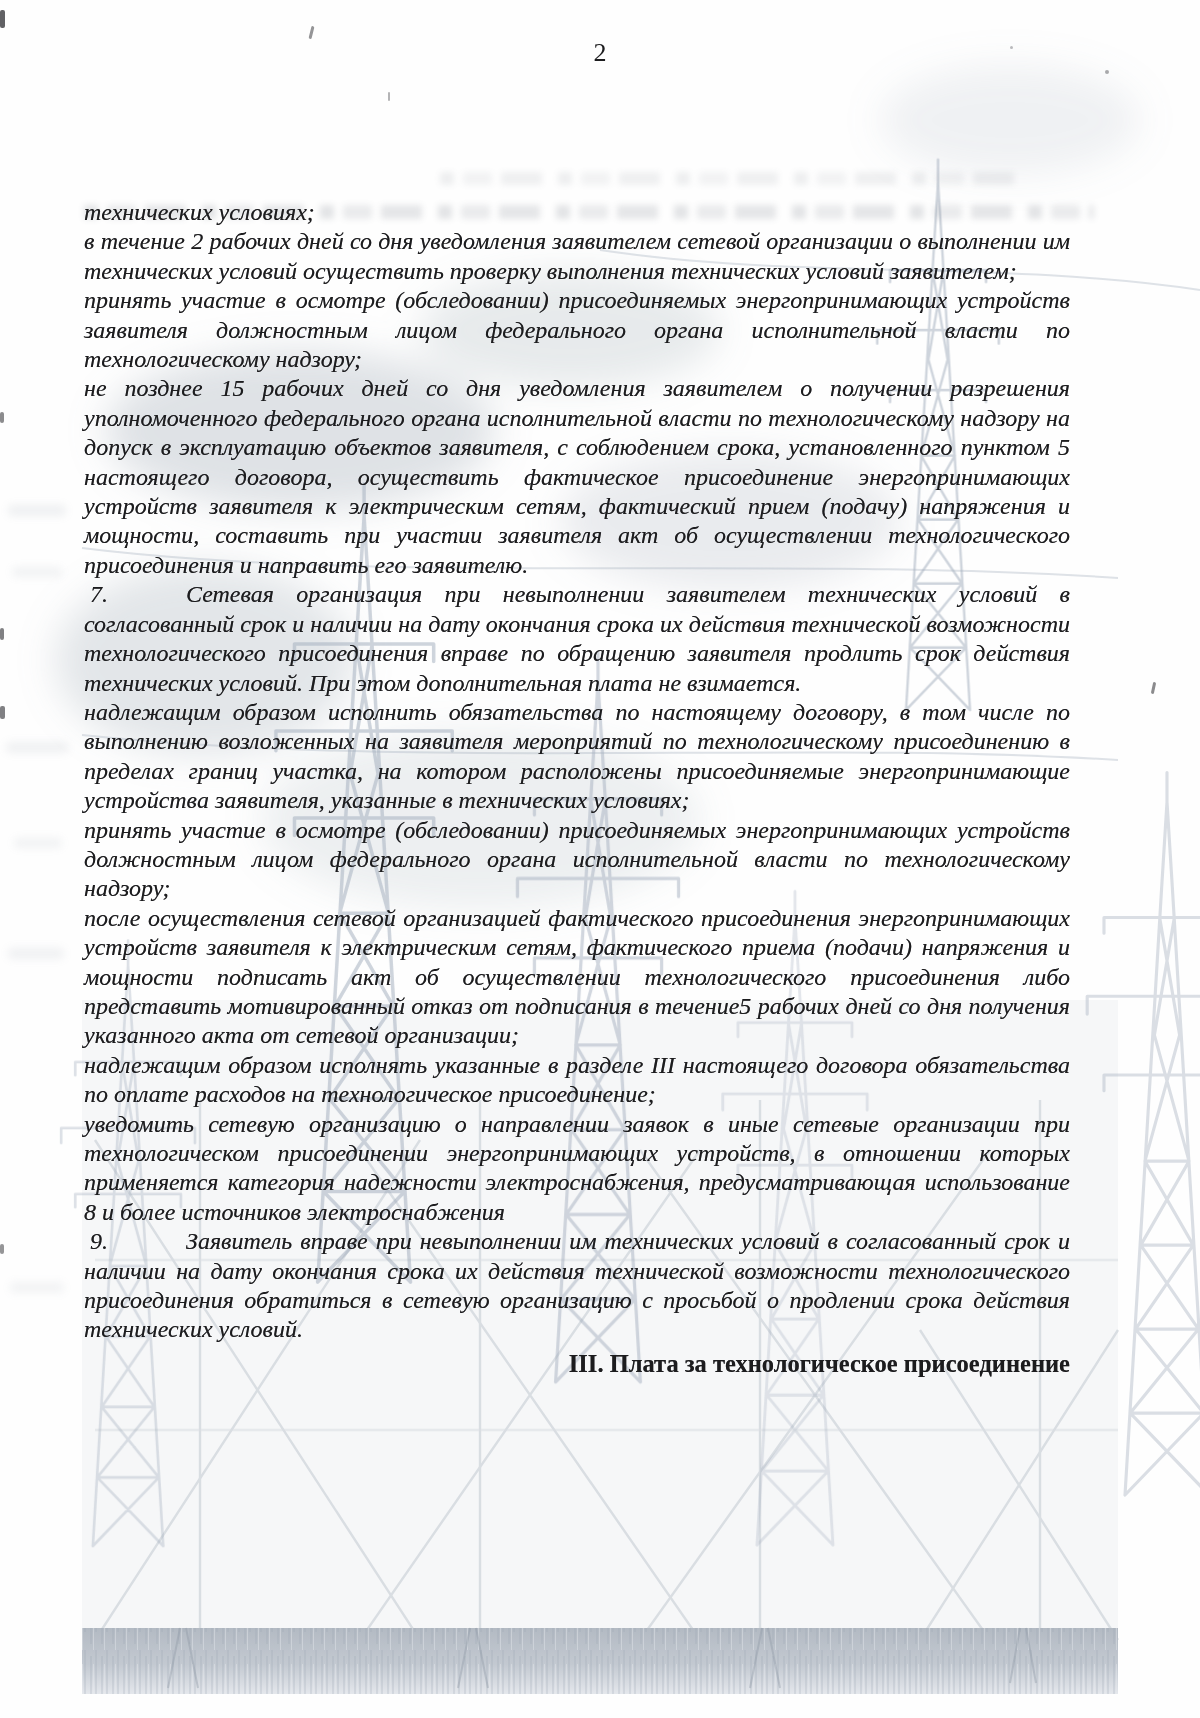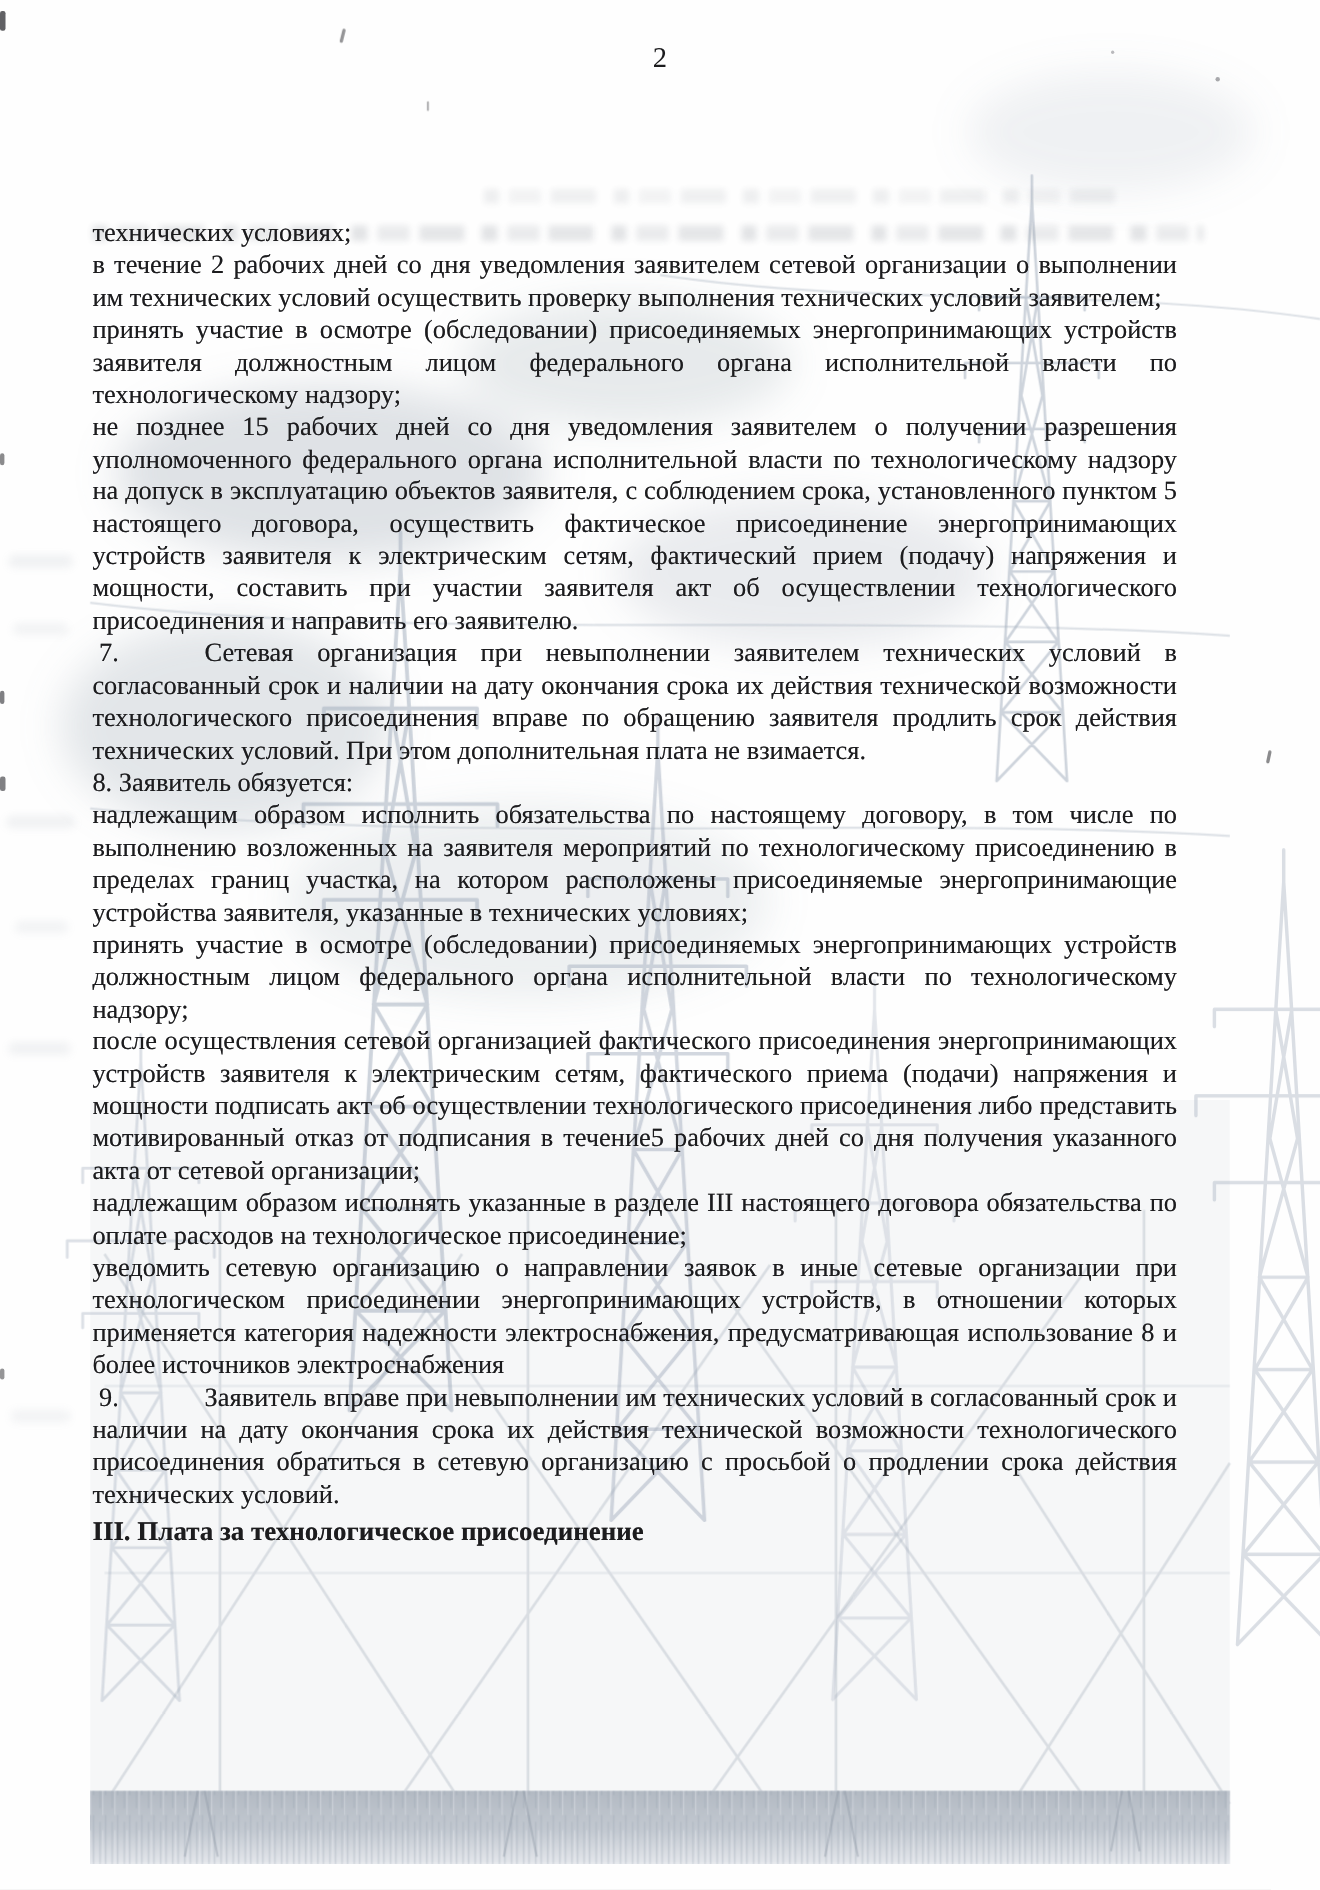--- a/index.html
+++ b/index.html
@@ -15,24 +15,24 @@
   .page-number{
     position:absolute;top:38px;left:0;width:100%;
     text-align:center;font-size:26px;z-index:2;
   }
   .doc-text{
     position:absolute;left:84px;top:198px;width:986px;z-index:2;
     font-size:24px;line-height:29.4px;
     text-align:justify;
     text-shadow:0 0 .4px rgba(20,20,25,.6);
   }
-  .doc-text p{margin:0;padding:0;}
+  .doc-text p{margin:0;padding:0;font-style:italic;}
   .pnum{display:inline-block;min-width:96px;padding-left:6px;}
   .sec{margin:4px 0 0 0;font-weight:bold;text-align:center;font-size:24.5px;}
-  .sec div{text-align:left;}
+  .sec div{text-align:right;}
   .last-justified{text-align-last:justify;}
   
   .ghost{
     position:absolute;z-index:1;pointer-events:none;
     background:repeating-linear-gradient(90deg,
       rgba(90,98,110,.55) 0 14px, rgba(90,98,110,0) 14px 23px,
       rgba(90,98,110,.4) 23px 52px, rgba(90,98,110,0) 52px 61px,
       rgba(90,98,110,.5) 61px 102px, rgba(90,98,110,0) 102px 118px);
     filter:blur(3px);
   }
@@ -159,21 +159,20 @@
   <div class="edge-mark" style="left:1152px;top:682px;width:3px;height:12px;opacity:.55;transform:rotate(12deg);"></div>
 
   <div class="page-number">2</div>
 
   <div class="doc-text">
     <p>технических условиях;</p>
     <p>в течение 2 рабочих дней со дня уведомления заявителем сетевой организации о выполнении им технических условий осуществить проверку выполнения технических условий заявителем;</p>
     <p>принять участие в осмотре (обследовании) присоединяемых энергопринимающих устройств заявителя должностным лицом федерального органа исполнительной власти по технологическому надзору;</p>
     <p>не позднее 15 рабочих дней со дня уведомления заявителем о получении разрешения уполномоченного федерального органа исполнительной власти по технологическому надзору на допуск в эксплуатацию объектов заявителя, с соблюдением срока, установленного пунктом 5 настоящего договора, осуществить фактическое присоединение энергопринимающих устройств заявителя к электрическим сетям, фактический прием (подачу) напряжения и мощности, составить при участии заявителя акт об осуществлении технологического присоединения и направить его заявителю.</p>
     <p><span class="pnum">7.</span><span>Сетевая организация при невыполнении заявителем технических условий в согласованный срок и наличии на дату окончания срока их действия технической возможности технологического присоединения вправе по обращению заявителя продлить срок действия технических условий. При этом дополнительная плата не взимается.</span></p>
-    <p>8. Заявитель обязуется:</p>
     <p>надлежащим образом исполнить обязательства по настоящему договору, в том числе по выполнению возложенных на заявителя мероприятий по технологическому присоединению в пределах границ участка, на котором расположены присоединяемые энергопринимающие устройства заявителя, указанные в технических условиях;</p>
     <p>принять участие в осмотре (обследовании) присоединяемых энергопринимающих устройств должностным лицом федерального органа исполнительной власти по технологическому надзору;</p>
     <p>после осуществления сетевой организацией фактического присоединения энергопринимающих устройств заявителя к электрическим сетям, фактического приема (подачи) напряжения и мощности подписать акт об осуществлении технологического присоединения либо представить мотивированный отказ от подписания в течение5 рабочих дней со дня получения указанного акта от сетевой организации;</p>
     <p>надлежащим образом исполнять указанные в разделе III настоящего договора обязательства по оплате расходов на технологическое присоединение;</p>
     <p>уведомить сетевую организацию о направлении заявок в иные сетевые организации при технологическом присоединении энергопринимающих устройств, в отношении которых применяется категория надежности электроснабжения, предусматривающая использование 8 и более источников электроснабжения</p>
     <p><span class="pnum">9.</span><span>Заявитель вправе при невыполнении им технических условий в согласованный срок и наличии на дату окончания срока их действия технической возможности технологического присоединения обратиться в сетевую организацию с просьбой о продлении срока действия технических условий.</span></p>
     <h3 class="sec">
       <div>III. Плата за технологическое присоединение</div>
     </h3>
   </div>

